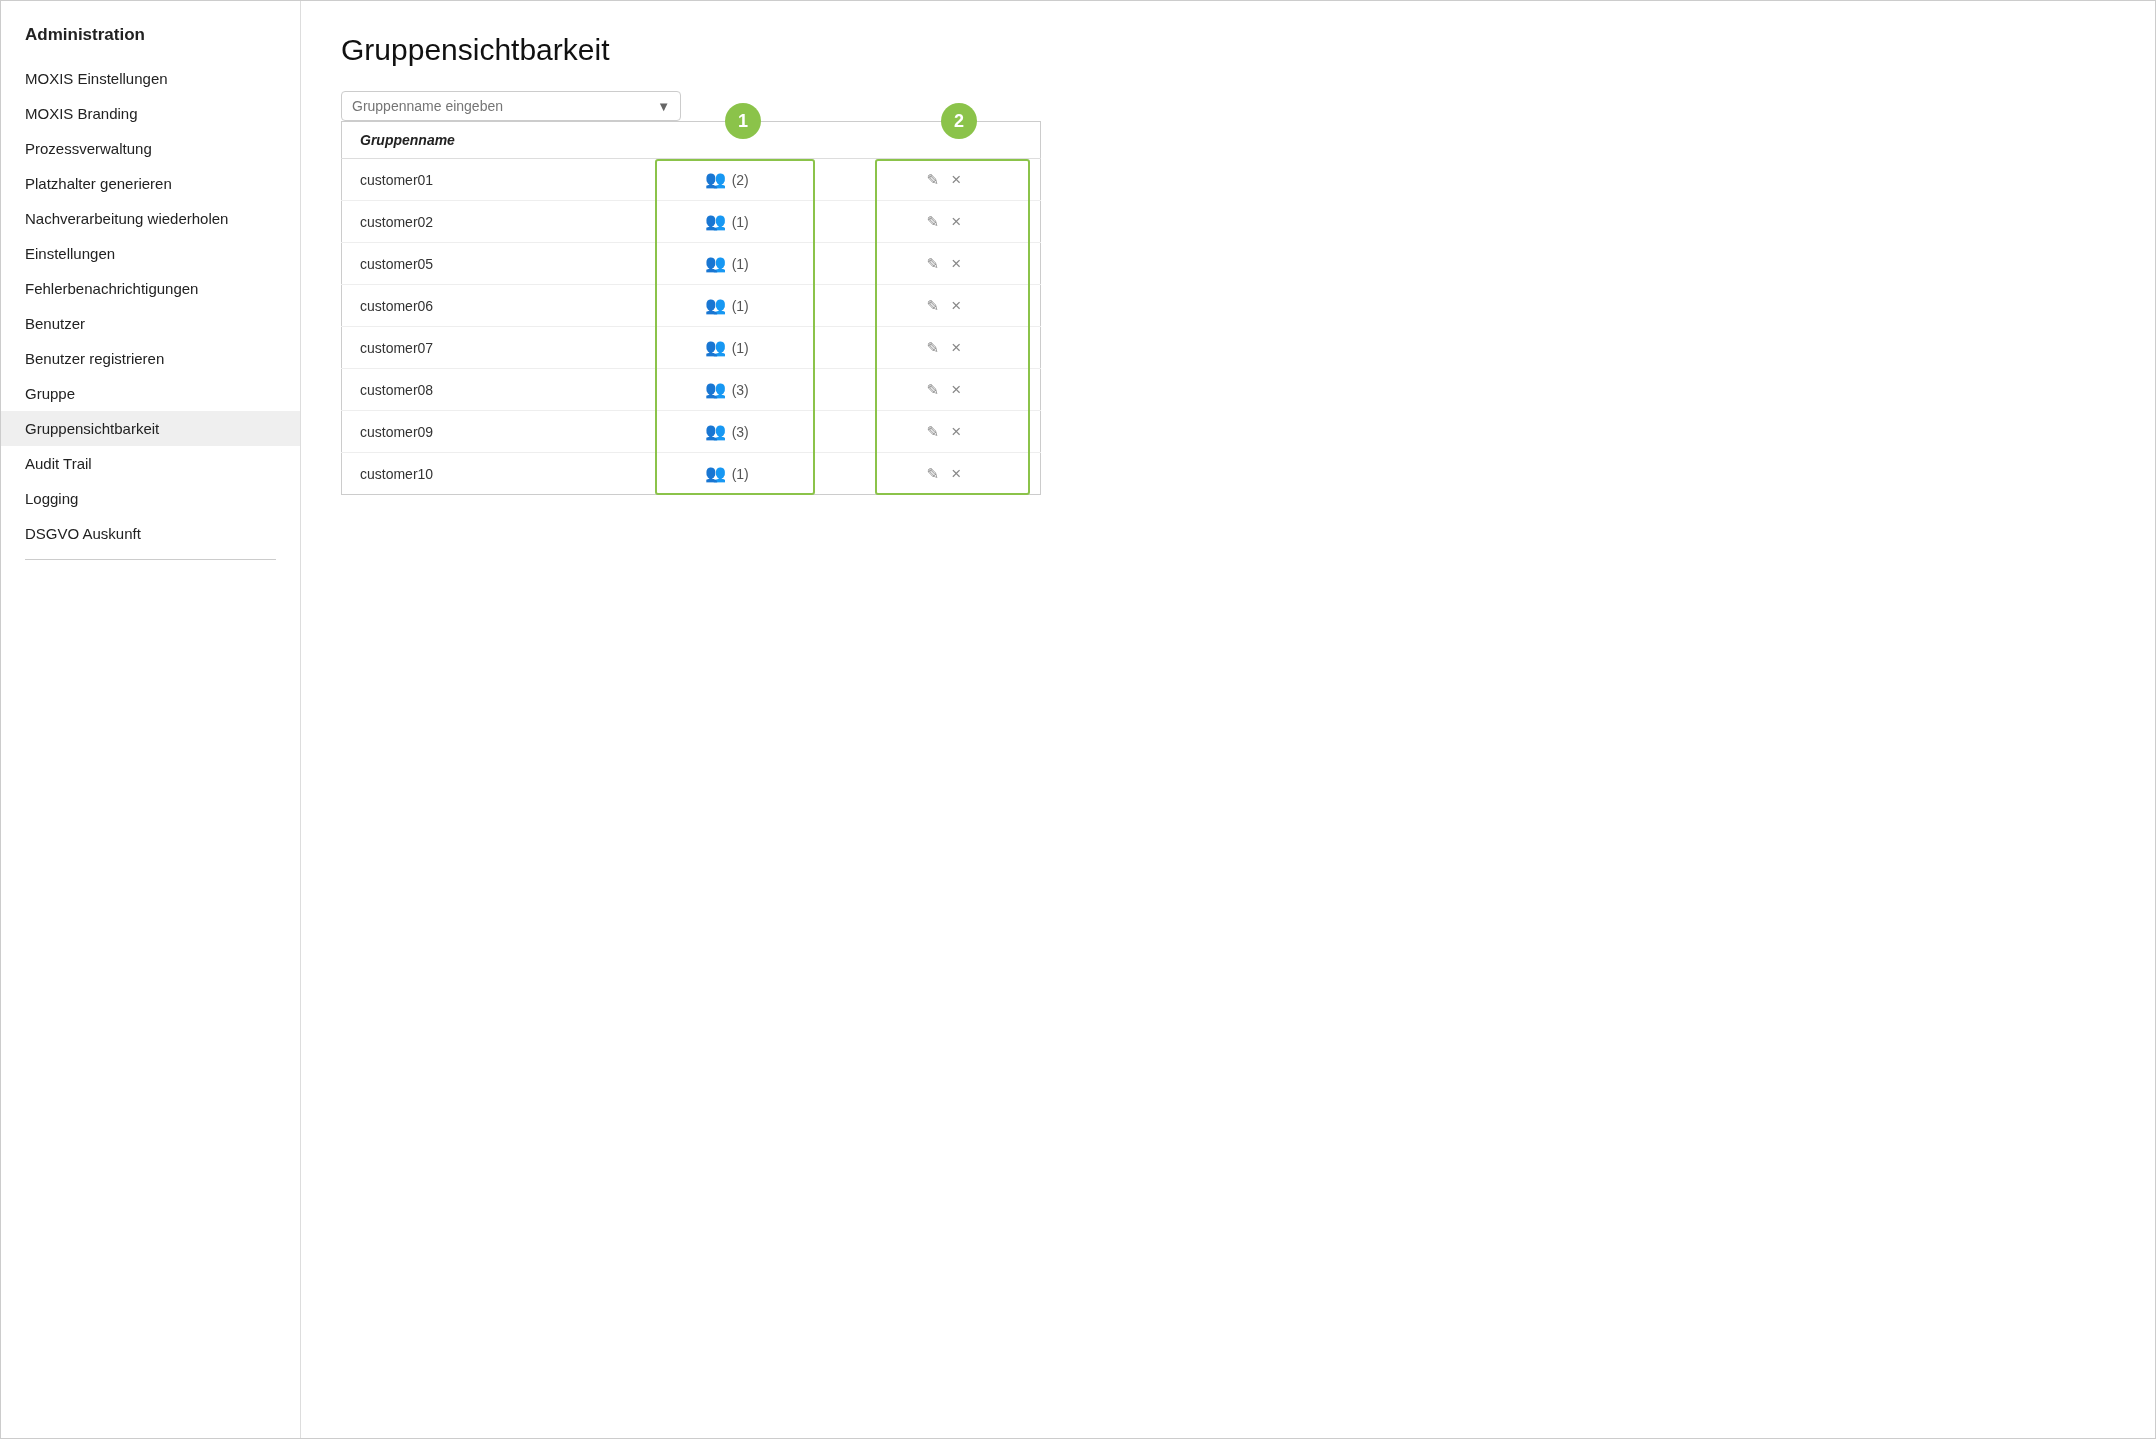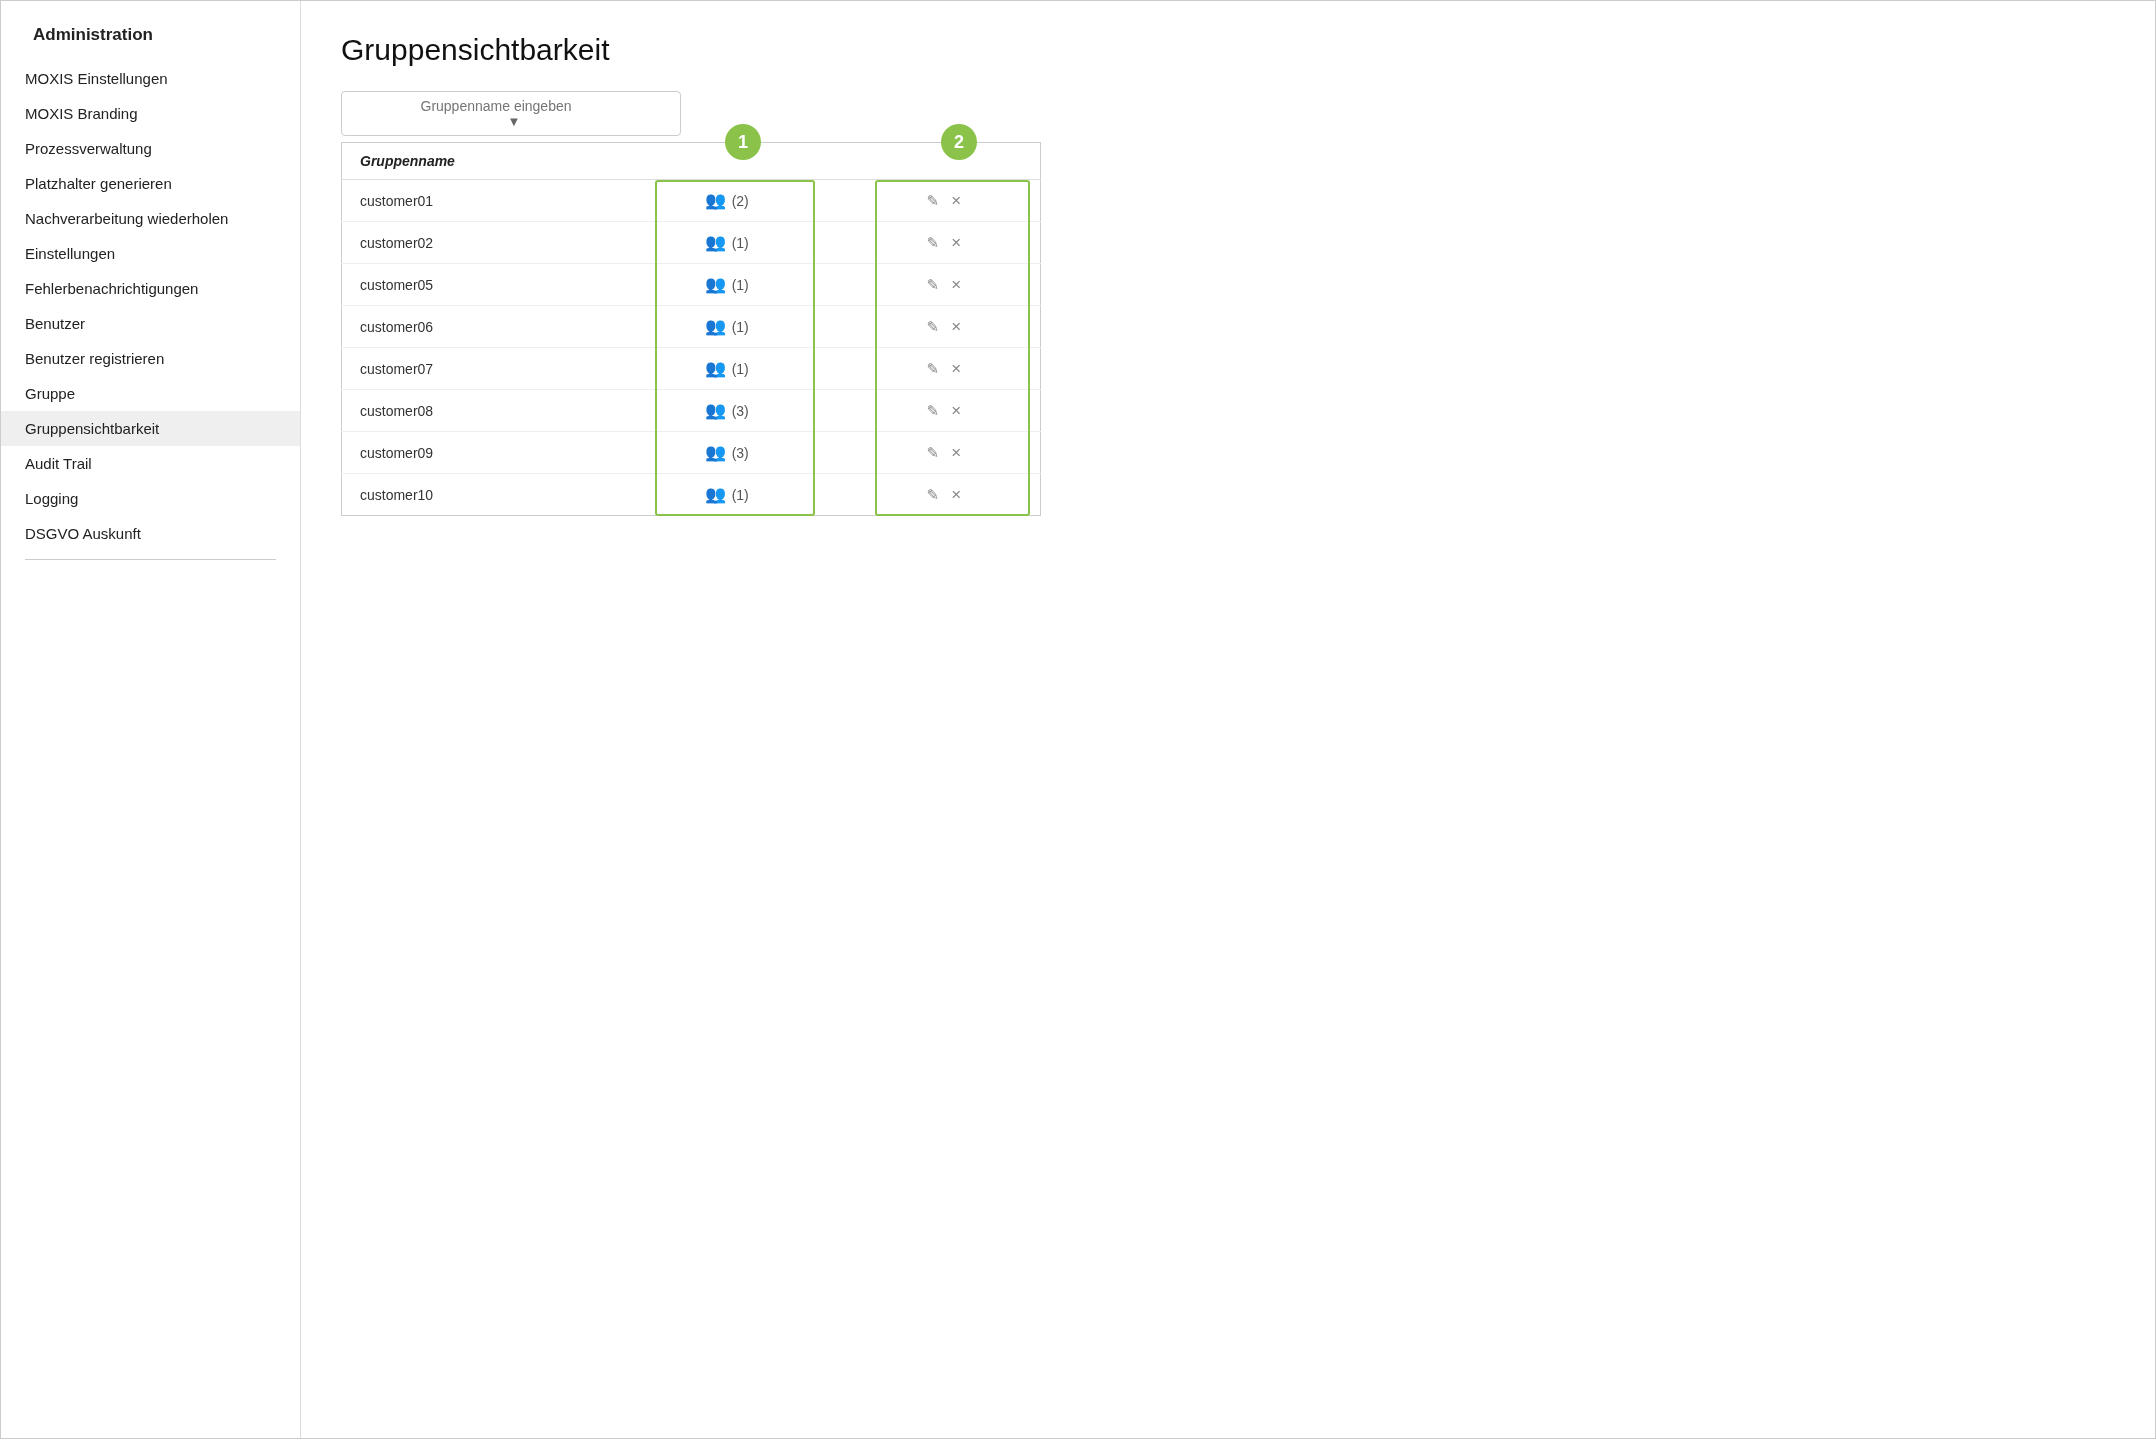--- a/index.html
+++ b/index.html
@@ -18,21 +18,21 @@
     .sidebar {
       width: 300px;
       min-width: 300px;
       padding: 24px 0 24px 0;
       border-right: 1px solid #ddd;
       background: #fff;
     }
     .sidebar-title {
       font-weight: 700;
       font-size: 17px;
-      padding: 0 24px 16px 32px;
+      padding: 0 24px 16px 24px;
     }
     .sidebar-item {
       padding: 9px 24px;
       cursor: pointer;
       color: #222;
       font-size: 15px;
       border-radius: 0;
     }
     .sidebar-item.active {
       background: #efefef;
@@ -173,21 +173,21 @@
         <div class="sidebar-item">Logging</div>
         <div class="sidebar-item">DSGVO Auskunft</div>
       </div>
     <hr class="sidebar-divider">
   </div>
 
   <div class="main">
     <h1 class="page-title">Gruppensichtbarkeit</h1>
 
     
-    <div class="search-bar" style="margin-bottom: 6px; flex-direction: column;">
+    <div class="search-bar" style="margin-bottom: 0;">
       <input type="text" placeholder="Gruppenname eingeben" style="">
       <span class="chevron">▼</span>
     </div>
 
     
     <div style="position: relative; display: inline-block; margin-top: 0;">
       
       <div class="num-badge" style="left: 384px;">1</div>
       
       <div class="num-badge" style="left: 600px;">2</div>

